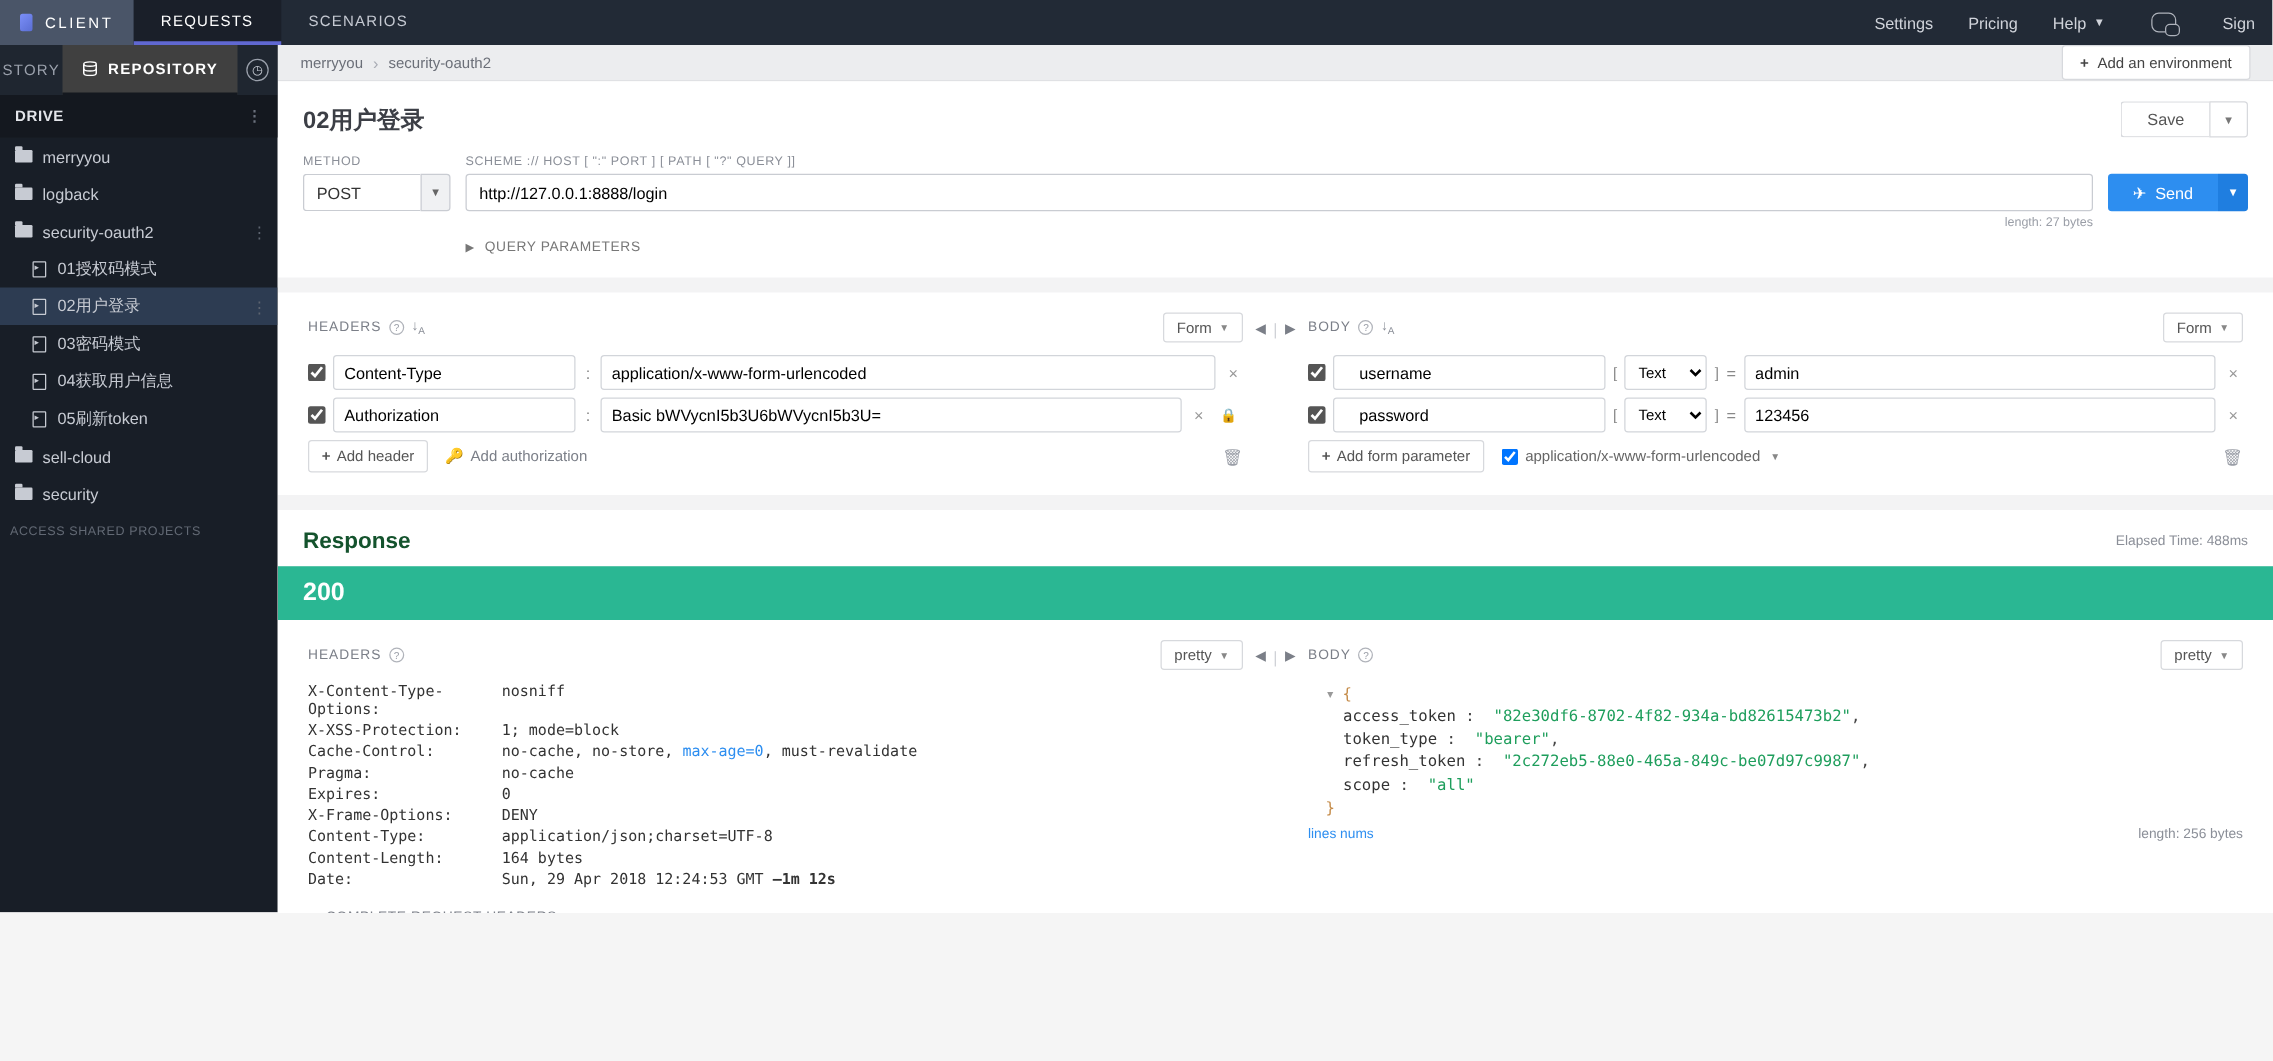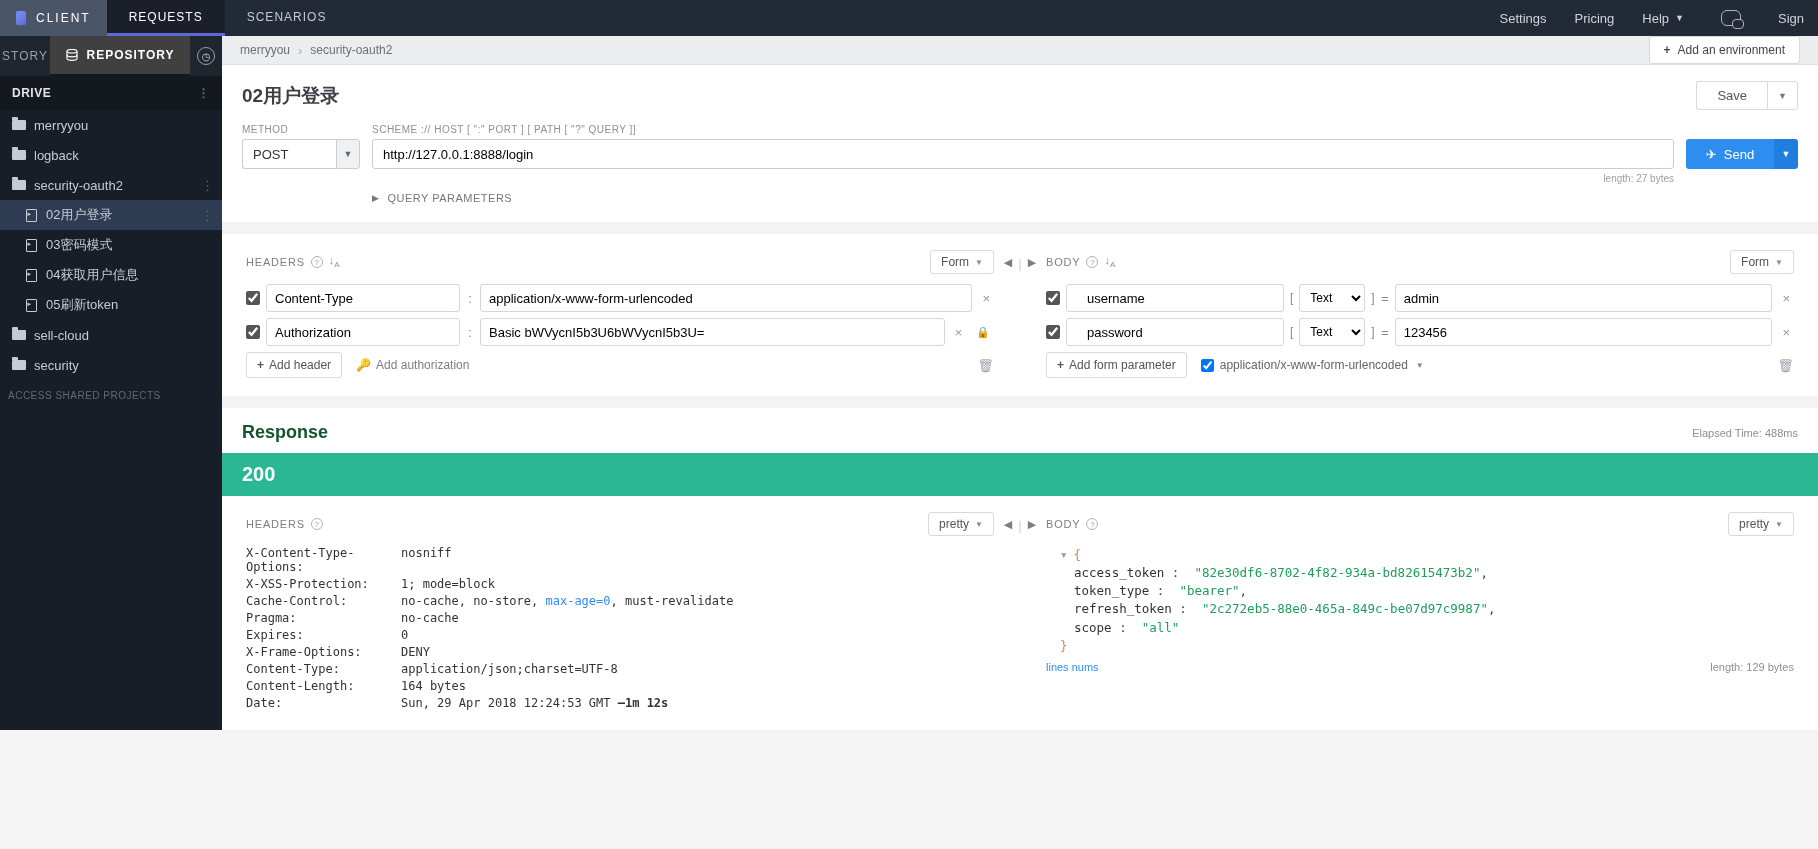--- a/index.html
+++ b/index.html
@@ -239,20 +239,26 @@
             </span>
           <span>logback</span>
         </div>
         <div class="node depth1">
           <span class="icn">
               <div class="folder-icon"></div>
             </span>
           <span>security-oauth2</span>
           <span class="dots">⋮</span>
         </div>
+        <div class="node depth2">
+          <span class="icn">
+              <div class="file-icon"></div>
+            </span>
+          <span>01授权码模式</span>
+        </div>
         <div class="node depth2 active">
           <span class="icn">
               <div class="file-icon"></div>
             </span>
           <span>02用户登录</span>
           <span class="dots">⋮</span>
         </div>
         <div class="node depth2">
           <span class="icn">
               <div class="file-icon"></div>
@@ -528,21 +534,21 @@
               <div class="line top"><span class="tog">▾</span><span class="brace">{</span></div>
               <div class="line"><span class="key">access_token</span> :&nbsp;&nbsp;<span class="str">"<span>82e30df6-8702-4f82-934a-bd82615473b2</span>"</span>,</div>
               <div class="line"><span class="key">token_type</span> :&nbsp;&nbsp;<span class="str">"<span>bearer</span>"</span>,</div>
               <div class="line"><span class="key">refresh_token</span> :&nbsp;&nbsp;<span class="str">"<span>2c272eb5-88e0-465a-849c-be07d97c9987</span>"</span>,</div>
               <div class="line"><span class="key">scope</span> :&nbsp;&nbsp;<span class="str">"<span>all</span>"</span></div>
               <div class="line top"><span class="brace">}</span></div>
             </div>
 
             <div class="foot-row">
               <span class="lines">lines nums</span>
-              <span class="blen">length: 129 bytes</span>
+              <span class="blen">length: 256 bytes</span>
             </div>
           </div>
         </div>
       </div>
 
     </div>
   </div>
 </div>
 
 </body></html>

